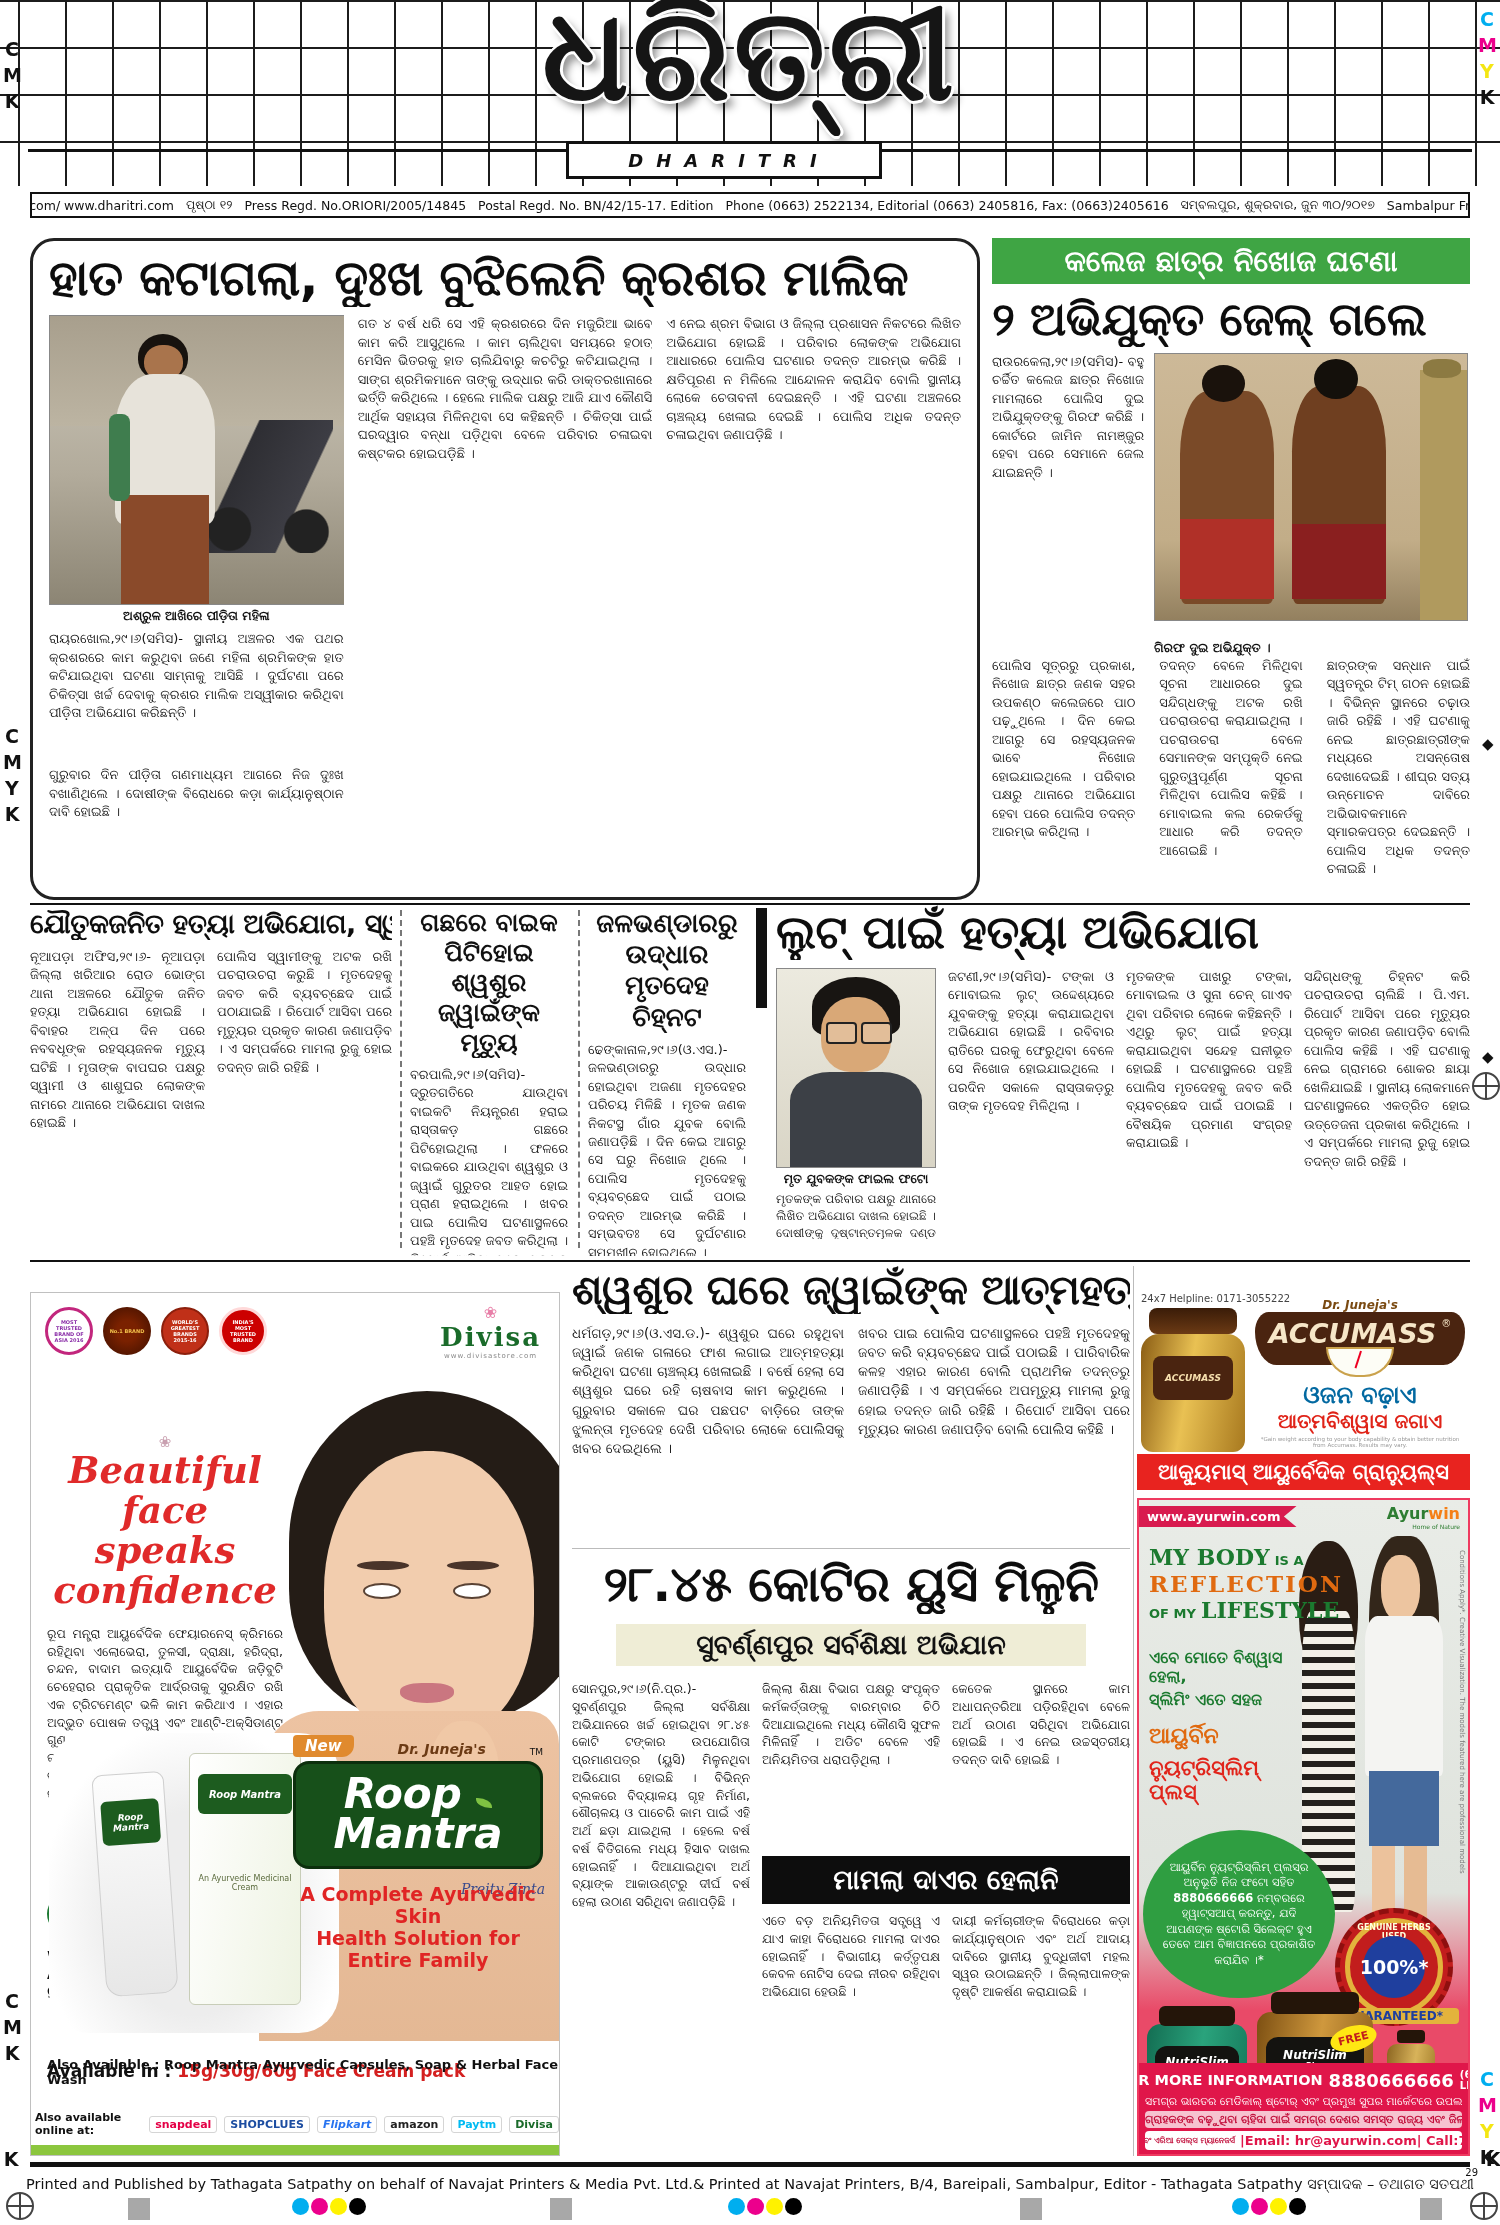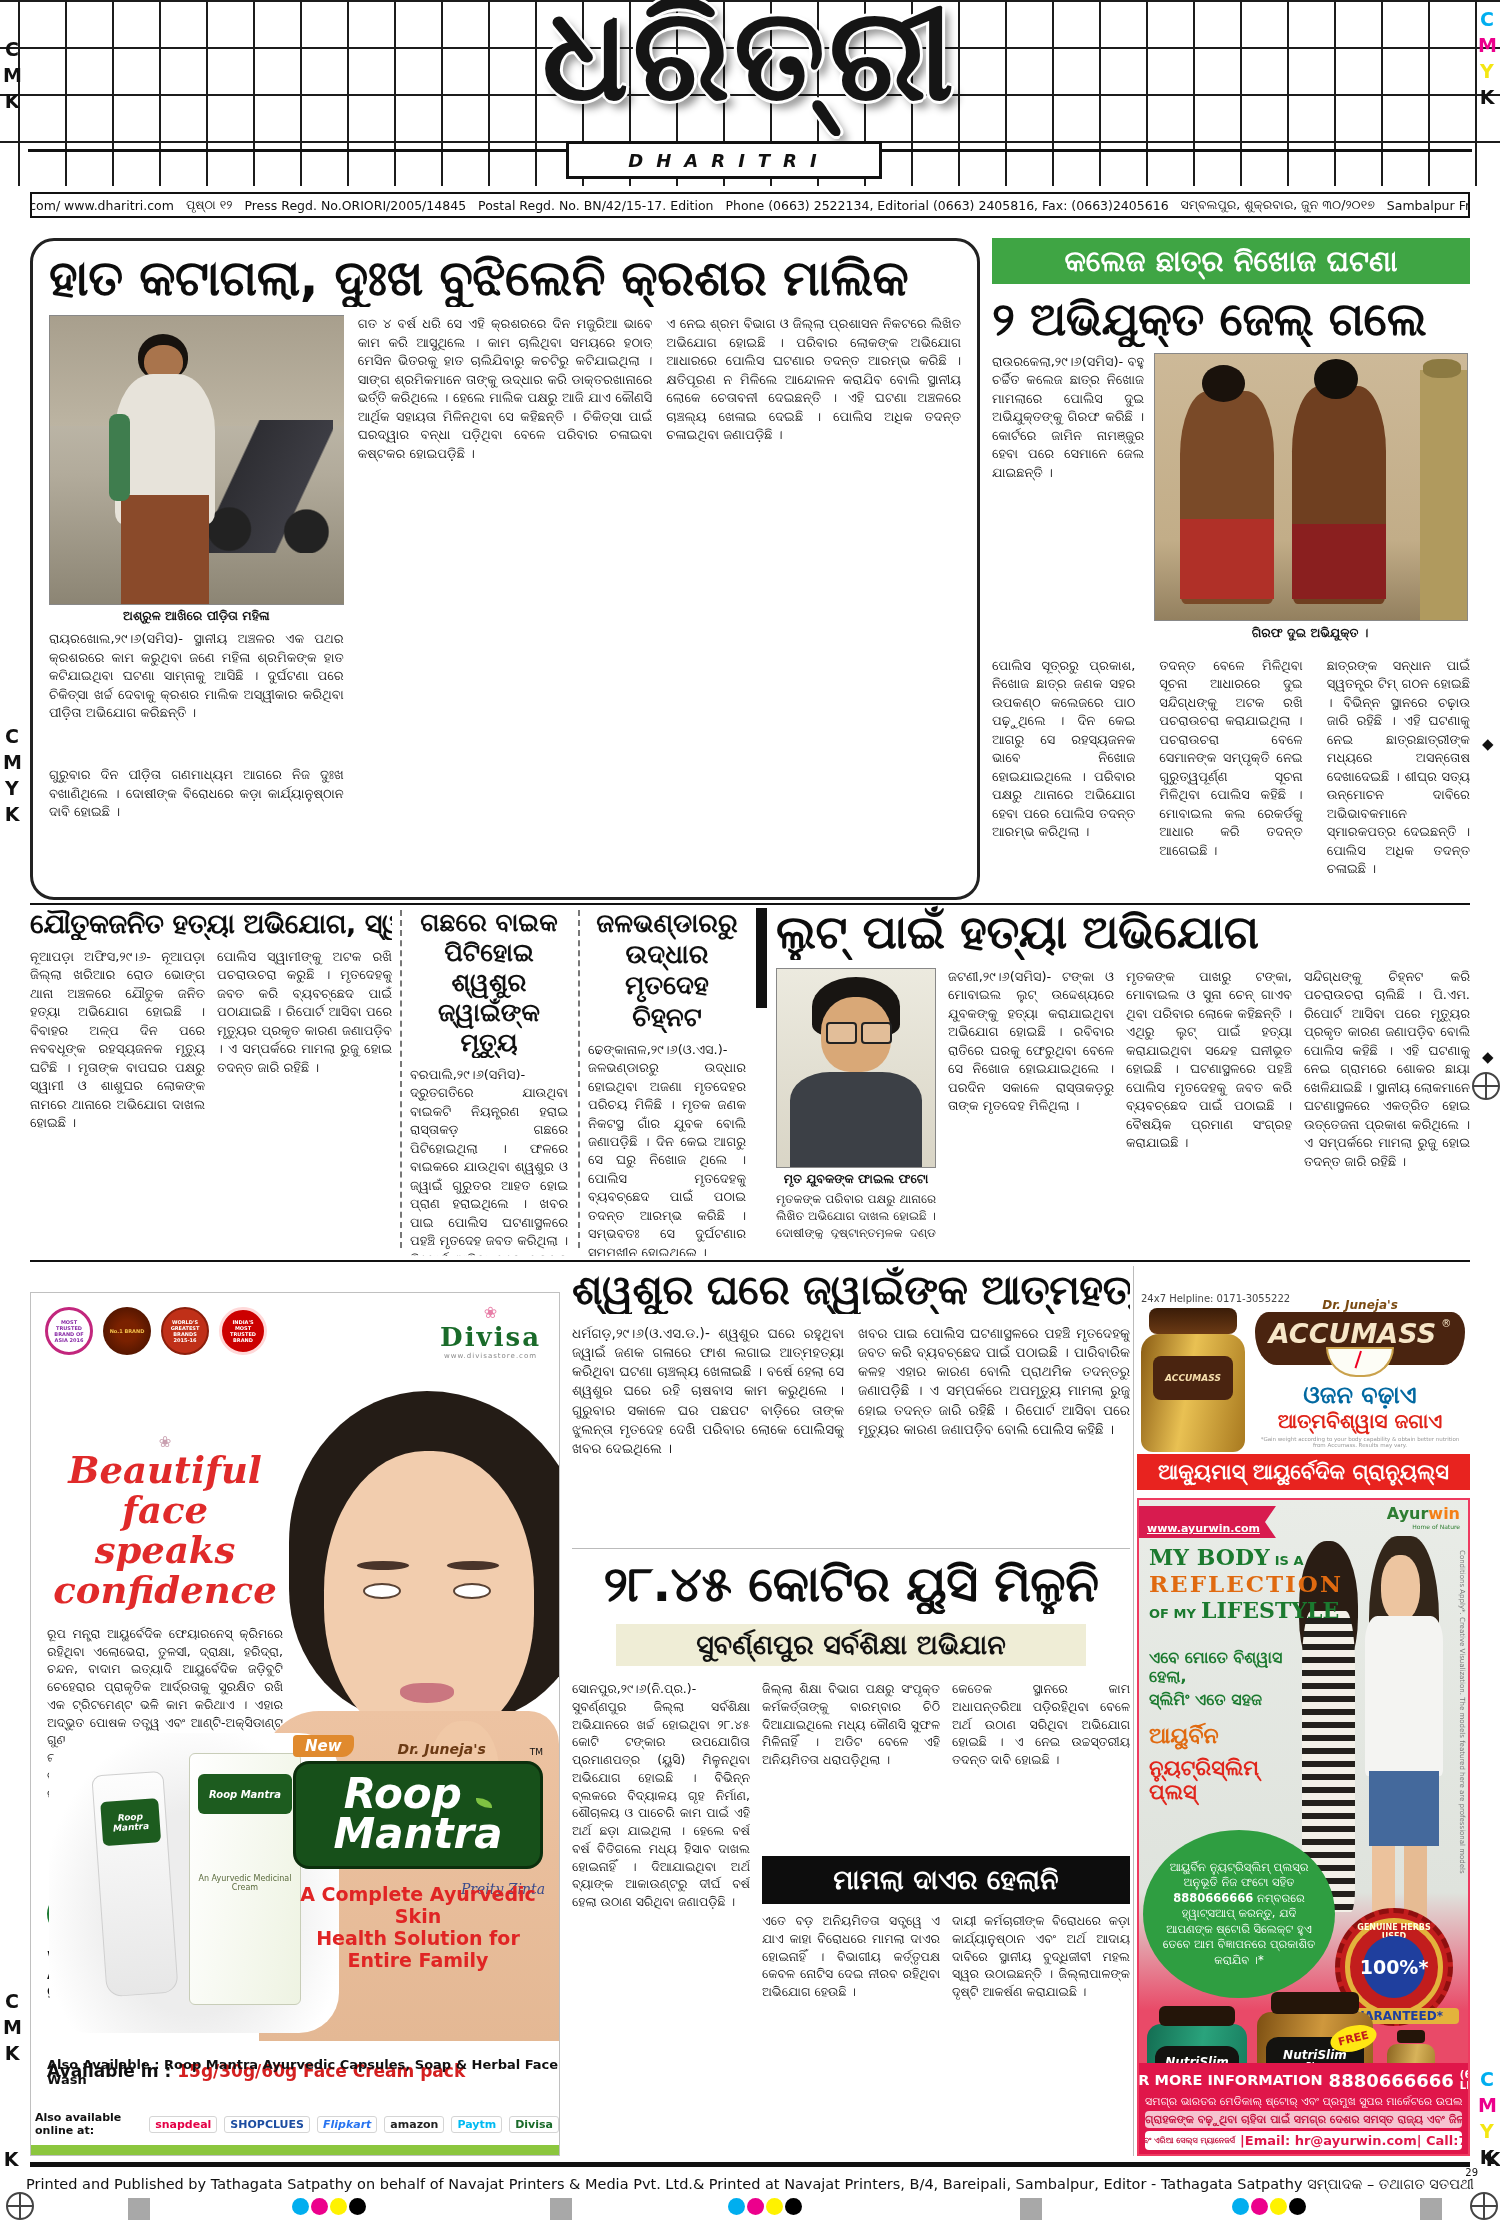--- a/index.html
+++ b/index.html
@@ -105,22 +105,22 @@
   .acc-lid{position:absolute;left:8px;top:0;width:88px;height:26px;background:linear-gradient(#3a1c08,#6b3a14);border-radius:8px;}
   .acc-lab{position:absolute;left:12px;top:48px;width:80px;height:44px;background:#4a2410;border-radius:8px;color:#f7e0ae;
     font-size:9px;font-weight:bold;font-style:italic;display:flex;align-items:center;justify-content:center;}
   .acc-logo{background:#4a2410;border-radius:14px 14px 22px 22px/20px 20px 34px 34px;color:#f7e7c8;text-align:center;padding:6px 4px 16px;position:relative;}
   .acc-scale{position:absolute;left:50%;bottom:-12px;transform:translateX(-50%);width:64px;height:26px;background:#fdfdf6;border:2px solid #caa24c;
     border-radius:0 0 40px 40px;overflow:hidden;}
   .acc-needle{position:absolute;left:50%;top:2px;width:2px;height:18px;background:#e02;transform:rotate(18deg);transform-origin:top;}
   .acc-banner{background:#e8231f;color:#fff;font-weight:800;font-size:21px;display:flex;align-items:center;justify-content:center;white-space:nowrap;overflow:hidden;}
   
   .ayu{border:2px solid #ef3a60;}
-  .ribbon{background:#d81b4f;color:#fff;font-weight:bold;font-size:11px;padding:16px 16px 3px 8px;
-    clip-path:polygon(0 0,100% 0,92% 50%,100% 100%,0 100%);text-decoration:underline;}
+  .ribbon{background:#d81b4f;color:#fff;font-weight:bold;font-size:13px;padding:3px 16px 3px 8px;
+    clip-path:polygon(0 0,100% 0,92% 50%,100% 100%,0 100%);}
   .greenbold{color:#1b7a2f;font-weight:800;}
   .orangebold{color:#e06a10;font-weight:800;}
   .mod-bg{position:absolute;inset:0;background:linear-gradient(180deg,#e9ece7 0%,#dfe3dd 60%,#e94a68 78%,#e94a68 100%);}
   .mod1-hair{position:absolute;left:6%;top:1%;width:34%;height:30%;background:#2a1d14;border-radius:46%;}
   .mod1-dress{position:absolute;left:8%;top:16%;width:30%;height:64%;background:repeating-linear-gradient(180deg,#f3f0e8 0 7px,#23201c 7px 13px);border-radius:18% 18% 8% 8%;}
   .mod2-hair{position:absolute;left:46%;top:0;width:40%;height:44%;background:#33261a;border-radius:40% 40% 30% 30%;}
   .mod2-face{position:absolute;left:53%;top:4%;width:22%;height:14%;background:#edc5a0;border-radius:46%;}
   .mod2-tee{position:absolute;left:44%;top:17%;width:44%;height:34%;background:#f4f4f2;border-radius:16% 16% 4% 4%;}
   .mod2-den{position:absolute;left:46%;top:50%;width:40%;height:16%;background:#44699c;}
   .mod2-leg{position:absolute;left:48%;top:66%;width:13%;height:32%;background:#ecc29c;}
@@ -240,21 +240,21 @@
           <div class="p2-bg"></div>
           <div class="p2-m1"></div>
           <div class="p2-m1s"></div>
           <div class="p2-h1"></div>
           <div class="p2-m2"></div>
           <div class="p2-m2s"></div>
           <div class="p2-h2"></div>
           <div class="p2-cop"></div>
           <div class="p2-cap"></div>
         </div>
-        <div class="caption" style="margin-top:4px;text-align:center;">ଗିରଫ ଦୁଇ ଅଭିଯୁକ୍ତ ।</div>
+        <div class="caption" style="margin-top:19px;text-align:left;">ଗିରଫ ଦୁଇ ଅଭିଯୁକ୍ତ ।</div>
       </div>
     </div>
     <div style="display:flex;gap:24px;height:238px;margin-top:8px;">
       <div class="bodytxt" style="flex:1;">ପୋଲିସ ସୂତ୍ରରୁ ପ୍ରକାଶ, ନିଖୋଜ ଛାତ୍ର ଜଣକ ସହର ଉପକଣ୍ଠ କଲେଜରେ ପାଠ ପଢ଼ୁଥିଲେ । ଦିନ କେଇ ଆଗରୁ ସେ ରହସ୍ୟଜନକ ଭାବେ ନିଖୋଜ ହୋଇଯାଇଥିଲେ । ପରିବାର ପକ୍ଷରୁ ଥାନାରେ ଅଭିଯୋଗ ହେବା ପରେ ପୋଲିସ ତଦନ୍ତ ଆରମ୍ଭ କରିଥିଲା ।</div>
       <div class="bodytxt" style="flex:1;">ତଦନ୍ତ ବେଳେ ମିଳିଥିବା ସୂଚନା ଆଧାରରେ ଦୁଇ ସନ୍ଦିଗ୍ଧଙ୍କୁ ଅଟକ ରଖି ପଚରାଉଚରା କରାଯାଇଥିଲା । ପଚରାଉଚରା ବେଳେ ସେମାନଙ୍କ ସମ୍ପୃକ୍ତି ନେଇ ଗୁରୁତ୍ୱପୂର୍ଣ୍ଣ ସୂଚନା ମିଳିଥିବା ପୋଲିସ କହିଛି । ମୋବାଇଲ କଲ ରେକର୍ଡକୁ ଆଧାର କରି ତଦନ୍ତ ଆଗେଇଛି ।</div>
       <div class="bodytxt" style="flex:1;">ଛାତ୍ରଙ୍କ ସନ୍ଧାନ ପାଇଁ ସ୍ୱତନ୍ତ୍ର ଟିମ୍ ଗଠନ ହୋଇଛି । ବିଭିନ୍ନ ସ୍ଥାନରେ ଚଢ଼ାଉ ଜାରି ରହିଛି । ଏହି ଘଟଣାକୁ ନେଇ ଛାତ୍ରଛାତ୍ରୀଙ୍କ ମଧ୍ୟରେ ଅସନ୍ତୋଷ ଦେଖାଦେଇଛି । ଶୀଘ୍ର ସତ୍ୟ ଉନ୍ମୋଚନ ଦାବିରେ ଅଭିଭାବକମାନେ ସ୍ମାରକପତ୍ର ଦେଇଛନ୍ତି । ପୋଲିସ ଅଧିକ ତଦନ୍ତ ଚଳାଇଛି ।</div>
     </div>
   </div>
 
   <div class="abs rule" style="left:30px;top:903px;width:1440px;height:2px;"></div>

